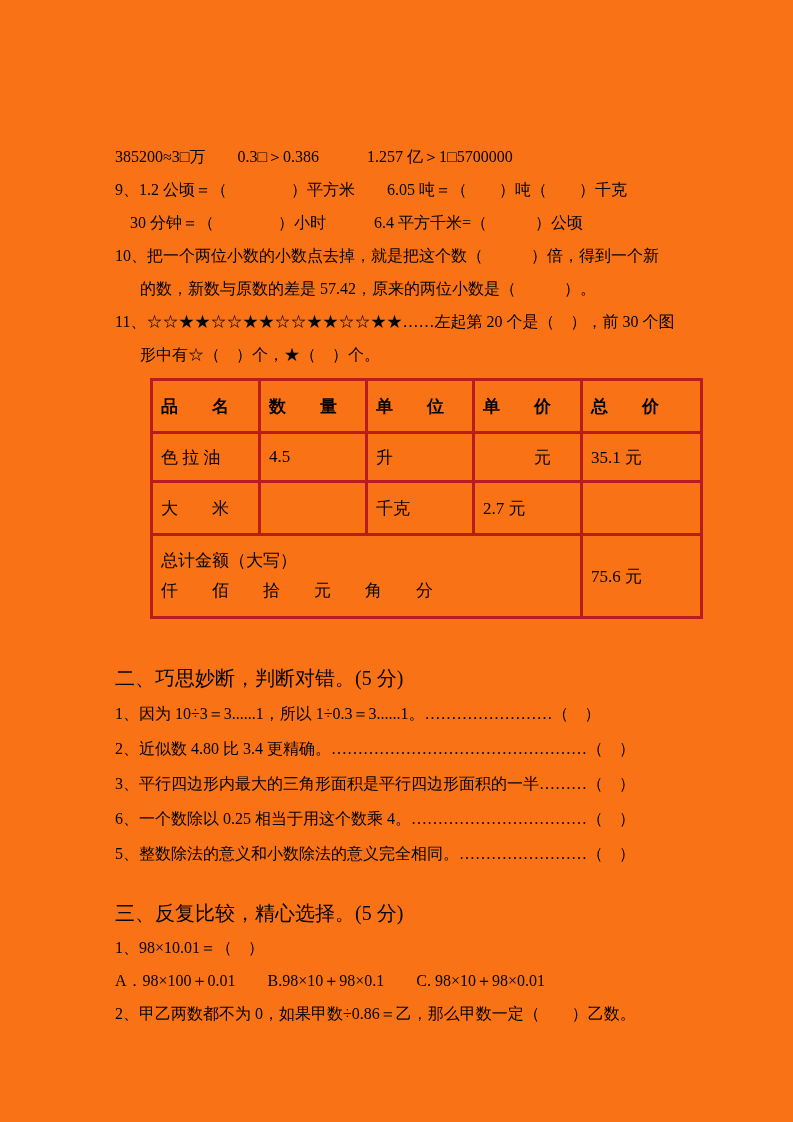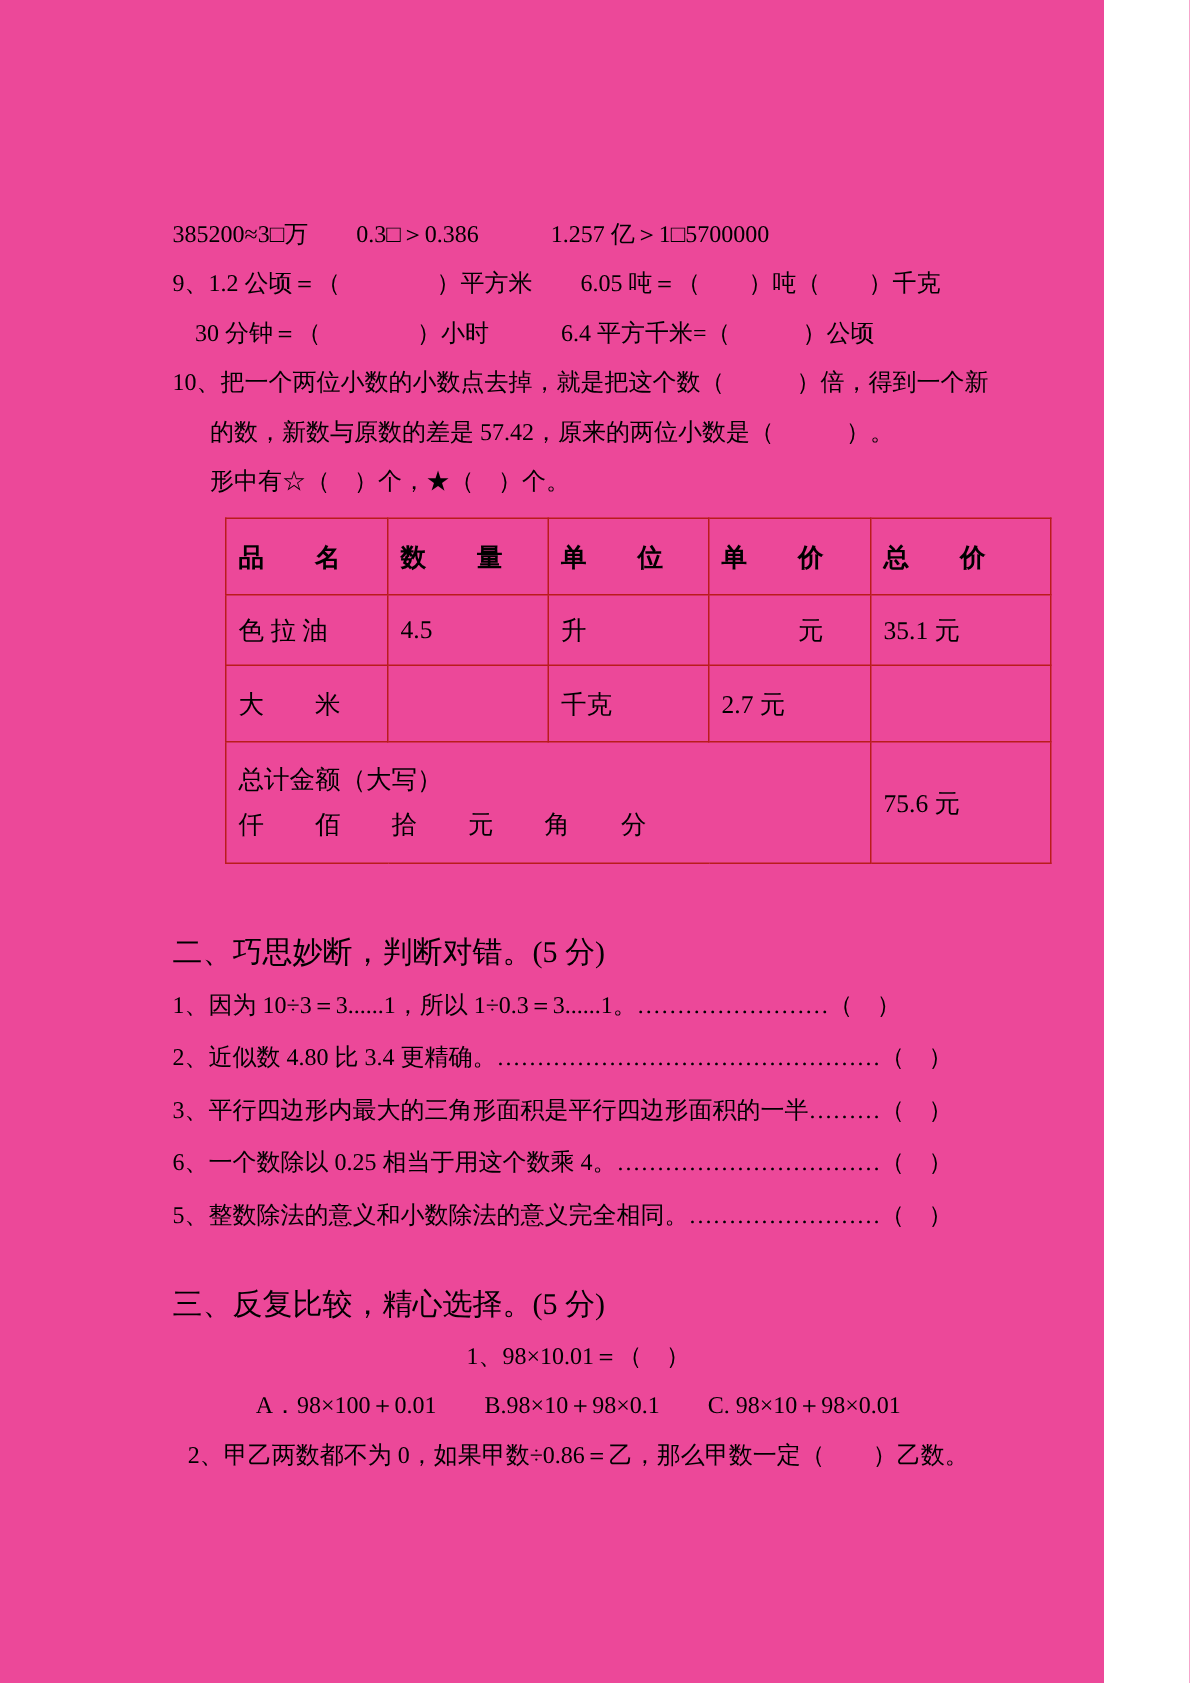--- a/index.html
+++ b/index.html
@@ -4,22 +4,22 @@
 <style>
   html, body { margin: 0; padding: 0; }
   body {
     width: 793px; height: 1122px;
     background: #ffffff;
     color: #000000;
     font-family: "Liberation Serif", "DejaVu Serif", serif;
   }
   .page {
     position: relative;
-    width: 736px; height: 1122px;
-    background: #ec4899;
+    width: 793px; height: 1122px;
+    background: #f97316;
     overflow: hidden;
   }
   .content {
     position: absolute;
     top: 140px; left: 115px; right: 80px;
   }
   .line {
     font-size: 16px;
     line-height: 33px;
     white-space: pre;
@@ -27,21 +27,21 @@
   .indent-1 { padding-left: 15px; }
   .indent-2 { padding-left: 25px; }
 
   table.invoice {
     border-collapse: collapse;
     table-layout: fixed;
     width: 550px;
     margin: 7px 0 0 35px;
   }
   .invoice th, .invoice td {
-    border: 1px solid #b91c1c;
+    border: 3px solid #b91c1c;
     font-size: 17px;
     text-align: left;
     vertical-align: middle;
     padding: 2px 8px;
     overflow: hidden;
   }
   .invoice th { font-weight: bold; }
   .invoice tr.rh  th { height: 46px; }
   .invoice tr.r1  td { height: 42px; }
   .invoice tr.r2  td { height: 46px; }
@@ -50,33 +50,34 @@
 
   .sec-title {
     font-size: 20px;
     line-height: 35px;
     margin-top: 42px;
     white-space: pre;
   }
   .sec2-items .line { line-height: 35px; }
   .sec3 { margin-top: 25px; }
   .sec3 .sec-title { margin-top: 0; }
-  .sec3 .line { line-height: 33px; text-align: center; }
+  .sec3 .line { line-height: 33px; }
 </style>
 </head>
 <body>
 
 <div class="page">
   <div class="content">
 
     <div class="line">385200≈3□万　　0.3□＞0.386　　　1.257 亿＞1□5700000</div>
     <div class="line">9、1.2 公顷＝（　　　　）平方米　　6.05 吨＝（　　）吨（　　）千克</div>
     <div class="line indent-1">30 分钟＝（　　　　）小时　　　6.4 平方千米=（　　　）公顷</div>
     <div class="line">10、把一个两位小数的小数点去掉，就是把这个数（　　　）倍，得到一个新</div>
     <div class="line indent-2">的数，新数与原数的差是 57.42，原来的两位小数是（　　　）。</div>
+    <div class="line">11、☆☆★★☆☆★★☆☆★★☆☆★★……左起第 20 个是（　），前 30 个图</div>
     <div class="line indent-2">形中有☆（　）个，★（　）个。</div>
 
     <table class="invoice">
       <colgroup>
         <col style="width:108px">
           <col style="width:107px">
           <col style="width:107px">
           <col style="width:108px">
           <col style="width:120px">
       </colgroup>

